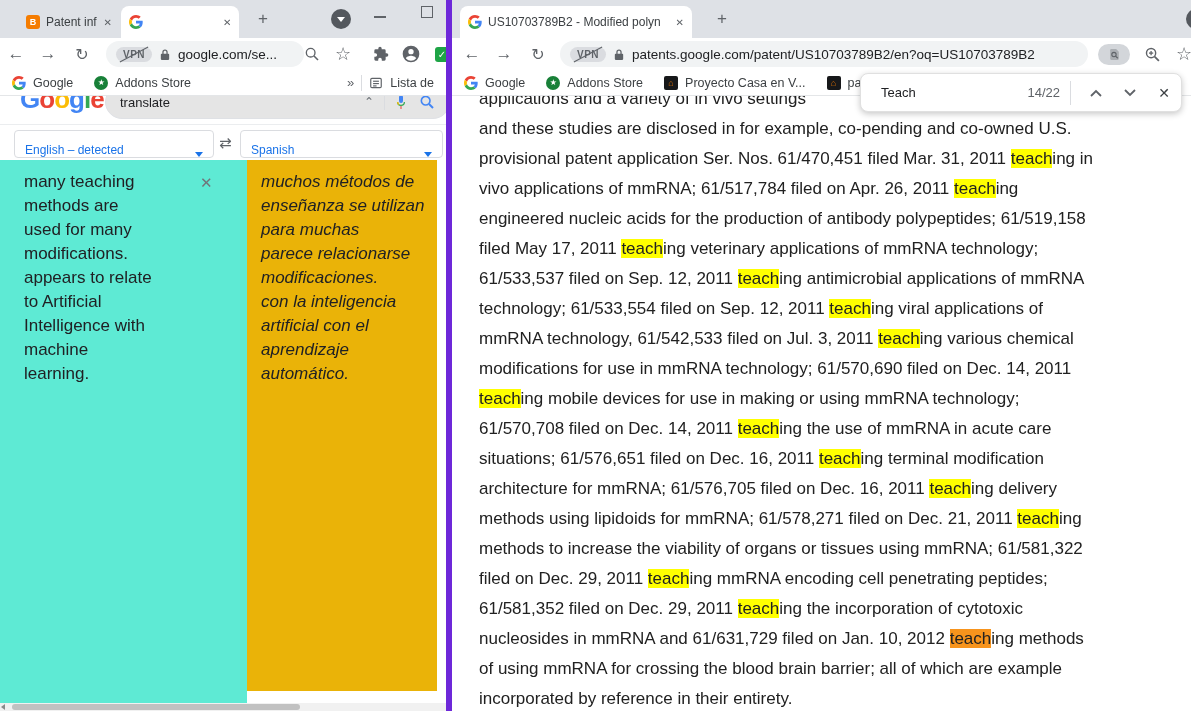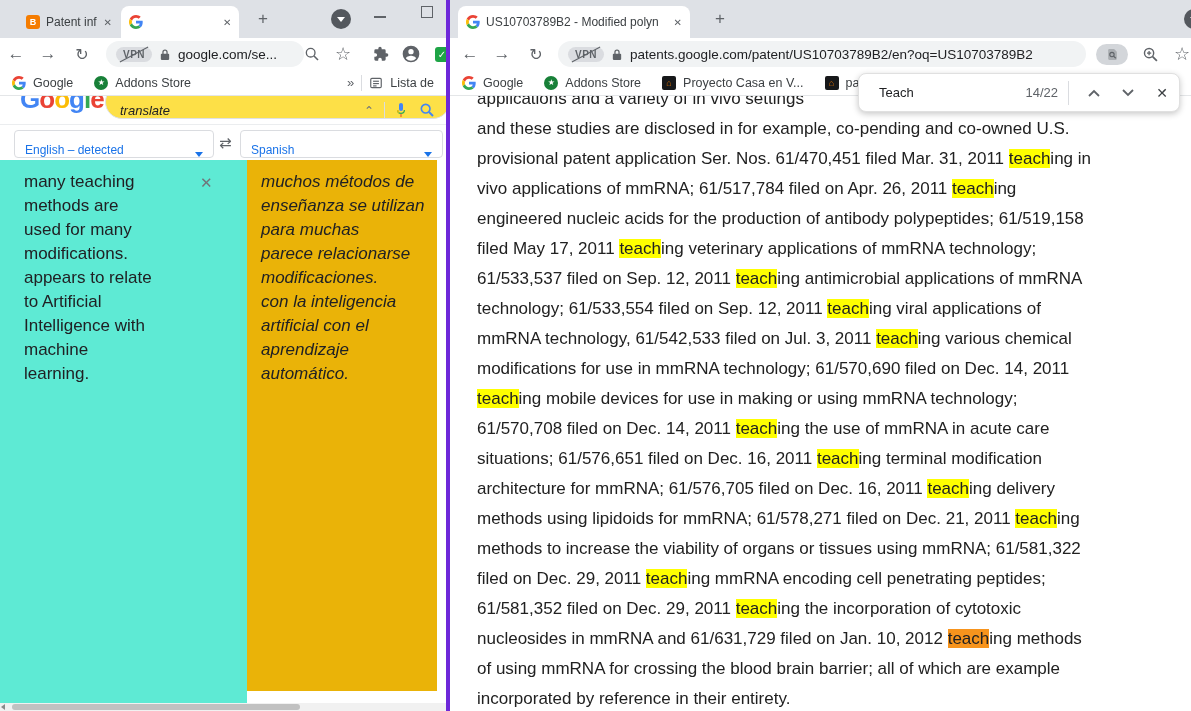--- a/index.html
+++ b/index.html
@@ -1,21 +1,21 @@
 <!DOCTYPE html>
 <html><head>
 <meta charset="utf-8">
 <style>
   *{margin:0;padding:0;box-sizing:border-box;}
   html,body{width:1191px;height:711px;overflow:hidden;background:#fff;
     font-family:"Liberation Sans","DejaVu Sans",sans-serif;}
   .canvas{position:relative;width:1191px;height:711px;overflow:hidden;background:#dee1e6;}
   .win{position:absolute;top:0;height:711px;background:#fff;overflow:hidden;}
   .win-left{left:0;width:446px;}
-  .win-right{left:446px;width:745px;border-left:4px solid #6d28d9;}
+  .win-right{left:446px;width:745px;border-left:6px solid #6d28d9;}
   
   .tabstrip{position:absolute;left:0;top:0;right:0;height:38px;background:#dee1e6;}
   .tab{position:absolute;top:6px;height:32px;display:flex;align-items:center;gap:6px;padding:0 8px;}
   .tab.active{background:#fff;border-radius:8px 8px 0 0;}
   .tab-title{font-size:12px;color:#3c4043;white-space:nowrap;overflow:hidden;flex:1;}
   .tab-close{font-size:10px;color:#5f6368;cursor:default;flex:0 0 auto;}
   .fav{width:14px;height:14px;display:inline-flex;align-items:center;justify-content:center;flex:0 0 auto;}
   .fav.blogger{background:#f57c00;border-radius:3px;color:#fff;font-size:9px;font-weight:bold;}
   .fav.house{background:#17181a;border-radius:2px;color:#f57c00;font-size:9px;}
   .fav.addons{background:#188038;border-radius:50%;color:#fff;font-size:8px;}
@@ -43,21 +43,21 @@
   
   .bookmarks{position:absolute;left:0;top:70px;right:0;height:26px;background:#fff;
     border-bottom:1px solid #e4e6e8;display:flex;align-items:center;gap:7px;padding:0 12px;z-index:4;}
   .bm-label{font-size:12.5px;color:#3c4043;white-space:nowrap;}
   .bm-sep{width:1px;height:16px;background:#dadce0;}
   .bm-more{font-size:13px;color:#5f6368;}
   
   .content{position:absolute;left:0;top:96px;right:0;bottom:0;background:#fff;}
   .glogo{position:absolute;left:20px;top:-12px;z-index:1;font-size:26px;font-weight:bold;letter-spacing:-1px;}
   .searchbox{position:absolute;left:105px;top:-11px;width:345px;height:34px;border:1px solid #dfe1e5;
-    border-radius:17px;background:#fde047;z-index:1;display:flex;align-items:flex-end;padding:0 14px;font-style:italic;}
+    border-radius:17px;background:#e5e5e5;z-index:1;display:flex;align-items:center;padding:0 14px;}
   .searchbox .q{font-size:13px;color:#202124;flex:1;}
   .cardline{position:absolute;left:0;top:28px;right:0;border-top:1px solid #ebedef;}
   .langsel{position:absolute;top:34px;height:28px;border:1px solid #dadce0;border-radius:4px;
     background:#fff;display:flex;align-items:flex-end;justify-content:space-between;padding:0 10px;}
   .langsel .lbl{font-size:12px;color:#1a73e8;}
   .dd-arrow{width:0;height:0;border-left:4px solid transparent;border-right:4px solid transparent;
     border-top:5px solid #1a73e8;}
   .swap{position:absolute;left:219px;top:38px;font-size:15px;color:#5f6368;}
   .srcpanel{position:absolute;left:0;top:64px;width:247px;bottom:8px;background:#5eead4;}
   .tgtpanel{position:absolute;left:247px;top:64px;width:190px;bottom:20px;background:#eab308;font-style:italic;}

